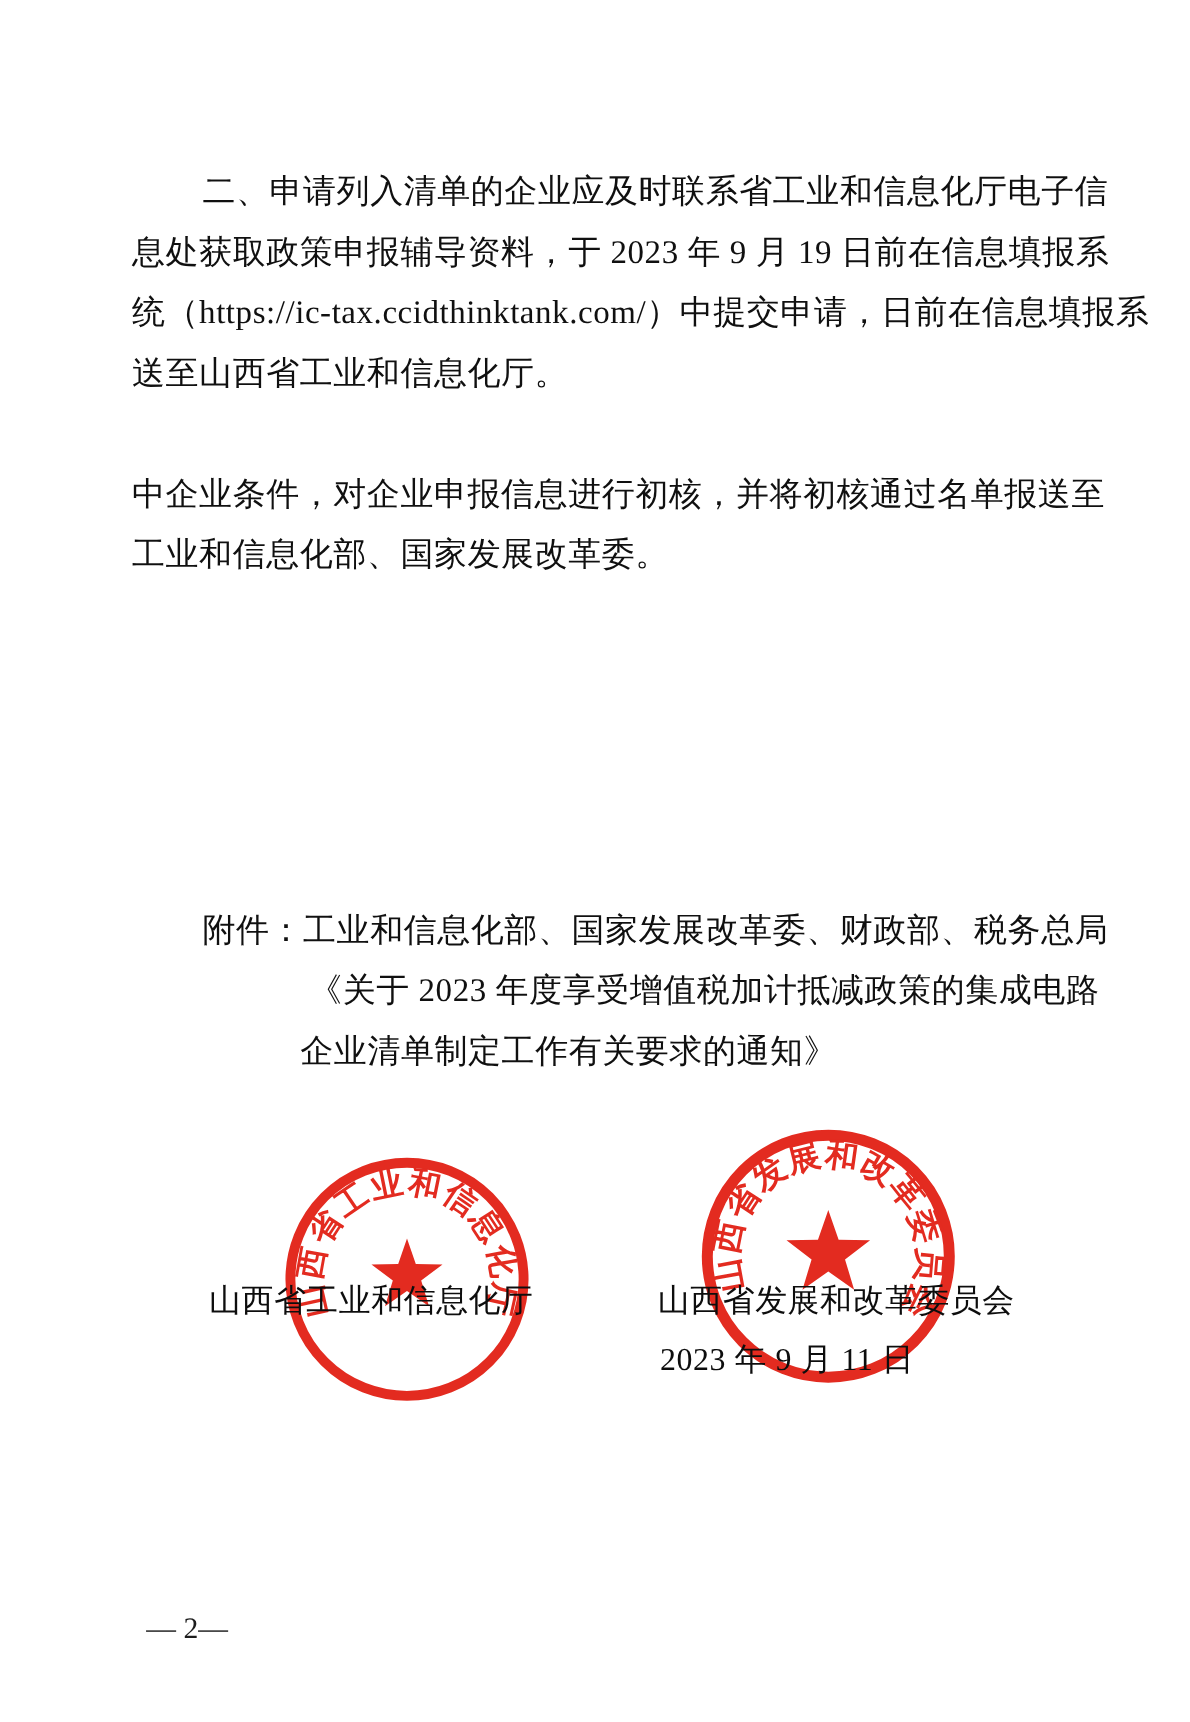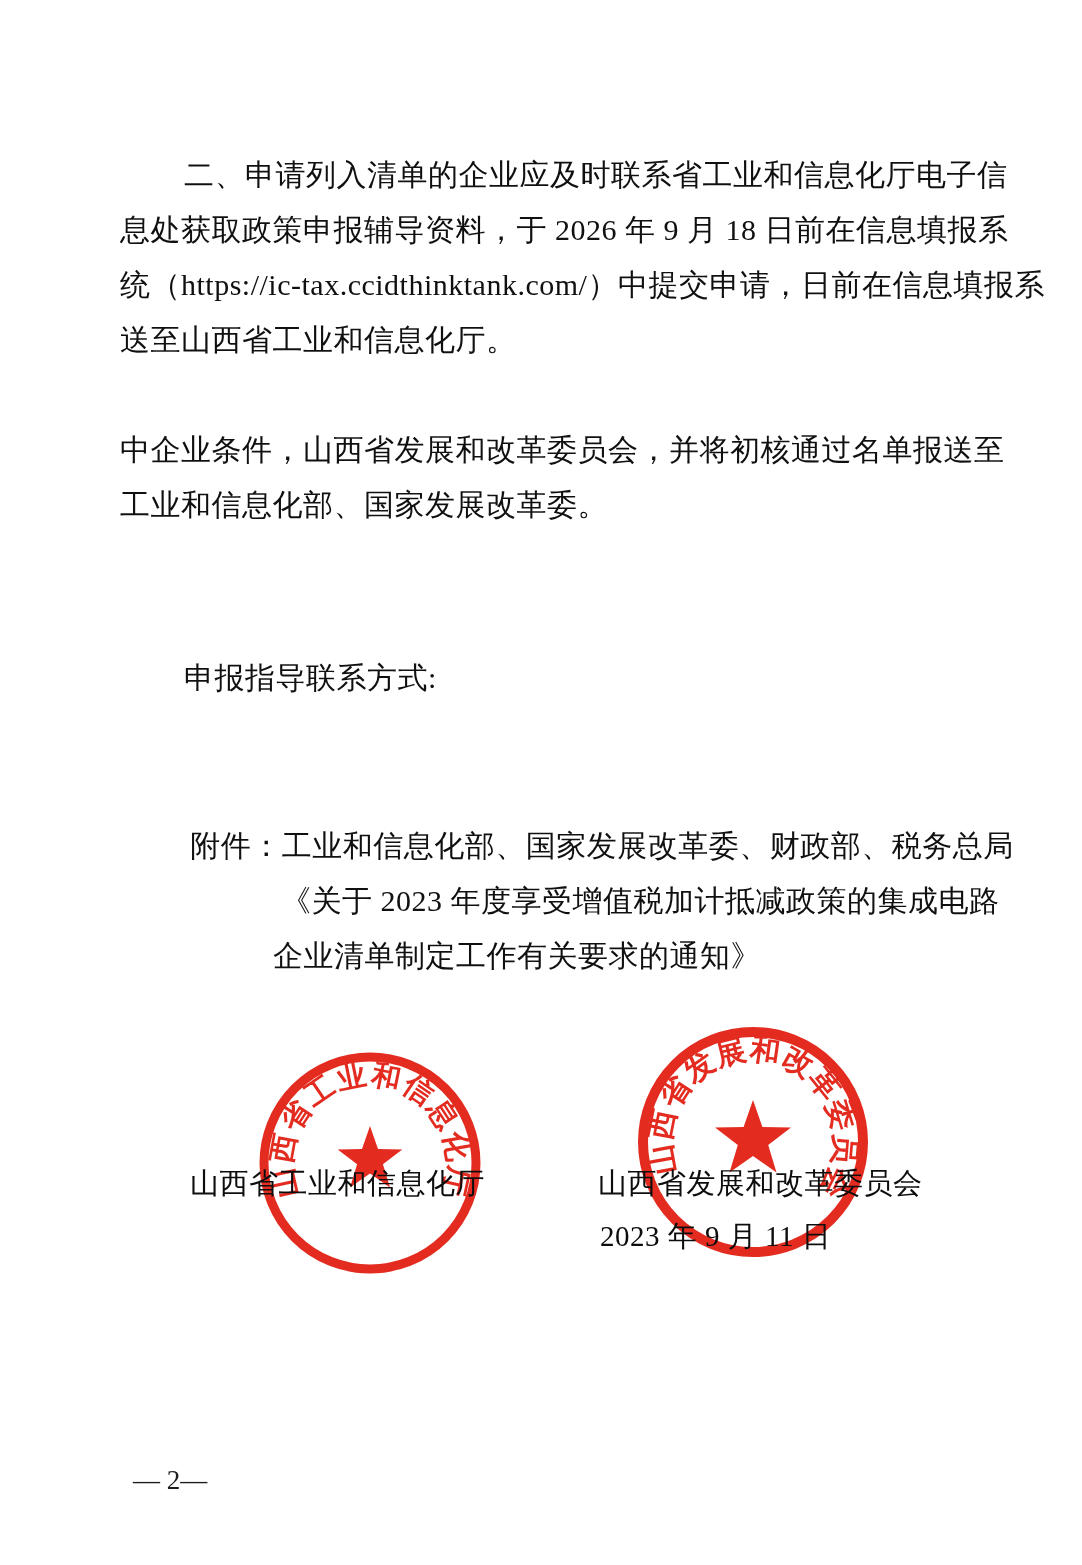--- a/index.html
+++ b/index.html
@@ -13,21 +13,21 @@
   .page { position: absolute; inset: 0; overflow: hidden; background: #ffffff; }
   .block { position: absolute; left: 120px; width: 900px; }
   .line {
     white-space: pre;
     font-size: 30px;
     line-height: 55px;
     height: 55px;
     letter-spacing: 0.5px;
   }
   .indent { padding-left: 64px; }
-  .attach-first { padding-left: 64px; text-align: center; }
+  .attach-first { padding-left: 64px; }
   .attach-cont-1 { padding-left: 161px; }
   .attach-cont-2 { padding-left: 153px; }
   .sig {
     position: absolute;
     font-size: 29px;
     line-height: 34px;
     white-space: pre;
     z-index: 3;
     color: #0d0d0d;
     letter-spacing: 0.5px;
@@ -38,32 +38,31 @@
     font-size: 27px; white-space: pre; color: #1d1d1d; z-index: 1;
   }
 </style>
 </head>
 <body>
 
 <div class="page">
 
   <div class="block" style="top:147px">
     <div class="line indent">二、申请列入清单的企业应及时联系省工业和信息化厅电子信</div>
-    <div class="line">息处获取政策申报辅导资料，于 2026 年 9 月 18 日前在信息填报系</div>
+    <div class="line">息处获取政策申报辅导资料，于 2023 年 9 月 19 日前在信息填报系</div>
     <div class="line">统（https://ic-tax.ccidthinktank.com/）中提交申请，日前在信息填报系</div>
     <div class="line">送至山西省工业和信息化厅。</div>
   </div>
 
   <div class="block" style="top:422px">
-    <div class="line">中企业条件，山西省发展和改革委员会，并将初核通过名单报送至</div>
+    <div class="line">中企业条件，对企业申报信息进行初核，并将初核通过名单报送至</div>
     <div class="line">工业和信息化部、国家发展改革委。</div>
   </div>
 
   <div class="block" style="top:650px">
-    <div class="line indent">申报指导联系方式:</div>
   </div>
 
   <div class="block" style="top:818px">
     <div class="line attach-first"><span>附件：</span><span>工业和信息化部、国家发展改革委、财政部、税务总局</span></div>
     <div class="line attach-cont-1">《关于 2023 年度享受增值税加计抵减政策的集成电路</div>
     <div class="line attach-cont-2">企业清单制定工作有关要求的通知》</div>
   </div>
 
   <svg class="seal" style="left:255px; top:1048px" width="230" height="230" viewBox="0 0 230 230">
     <circle cx="115" cy="115" r="106" fill="none" stroke-width="9" stroke="#e01508"></circle>

